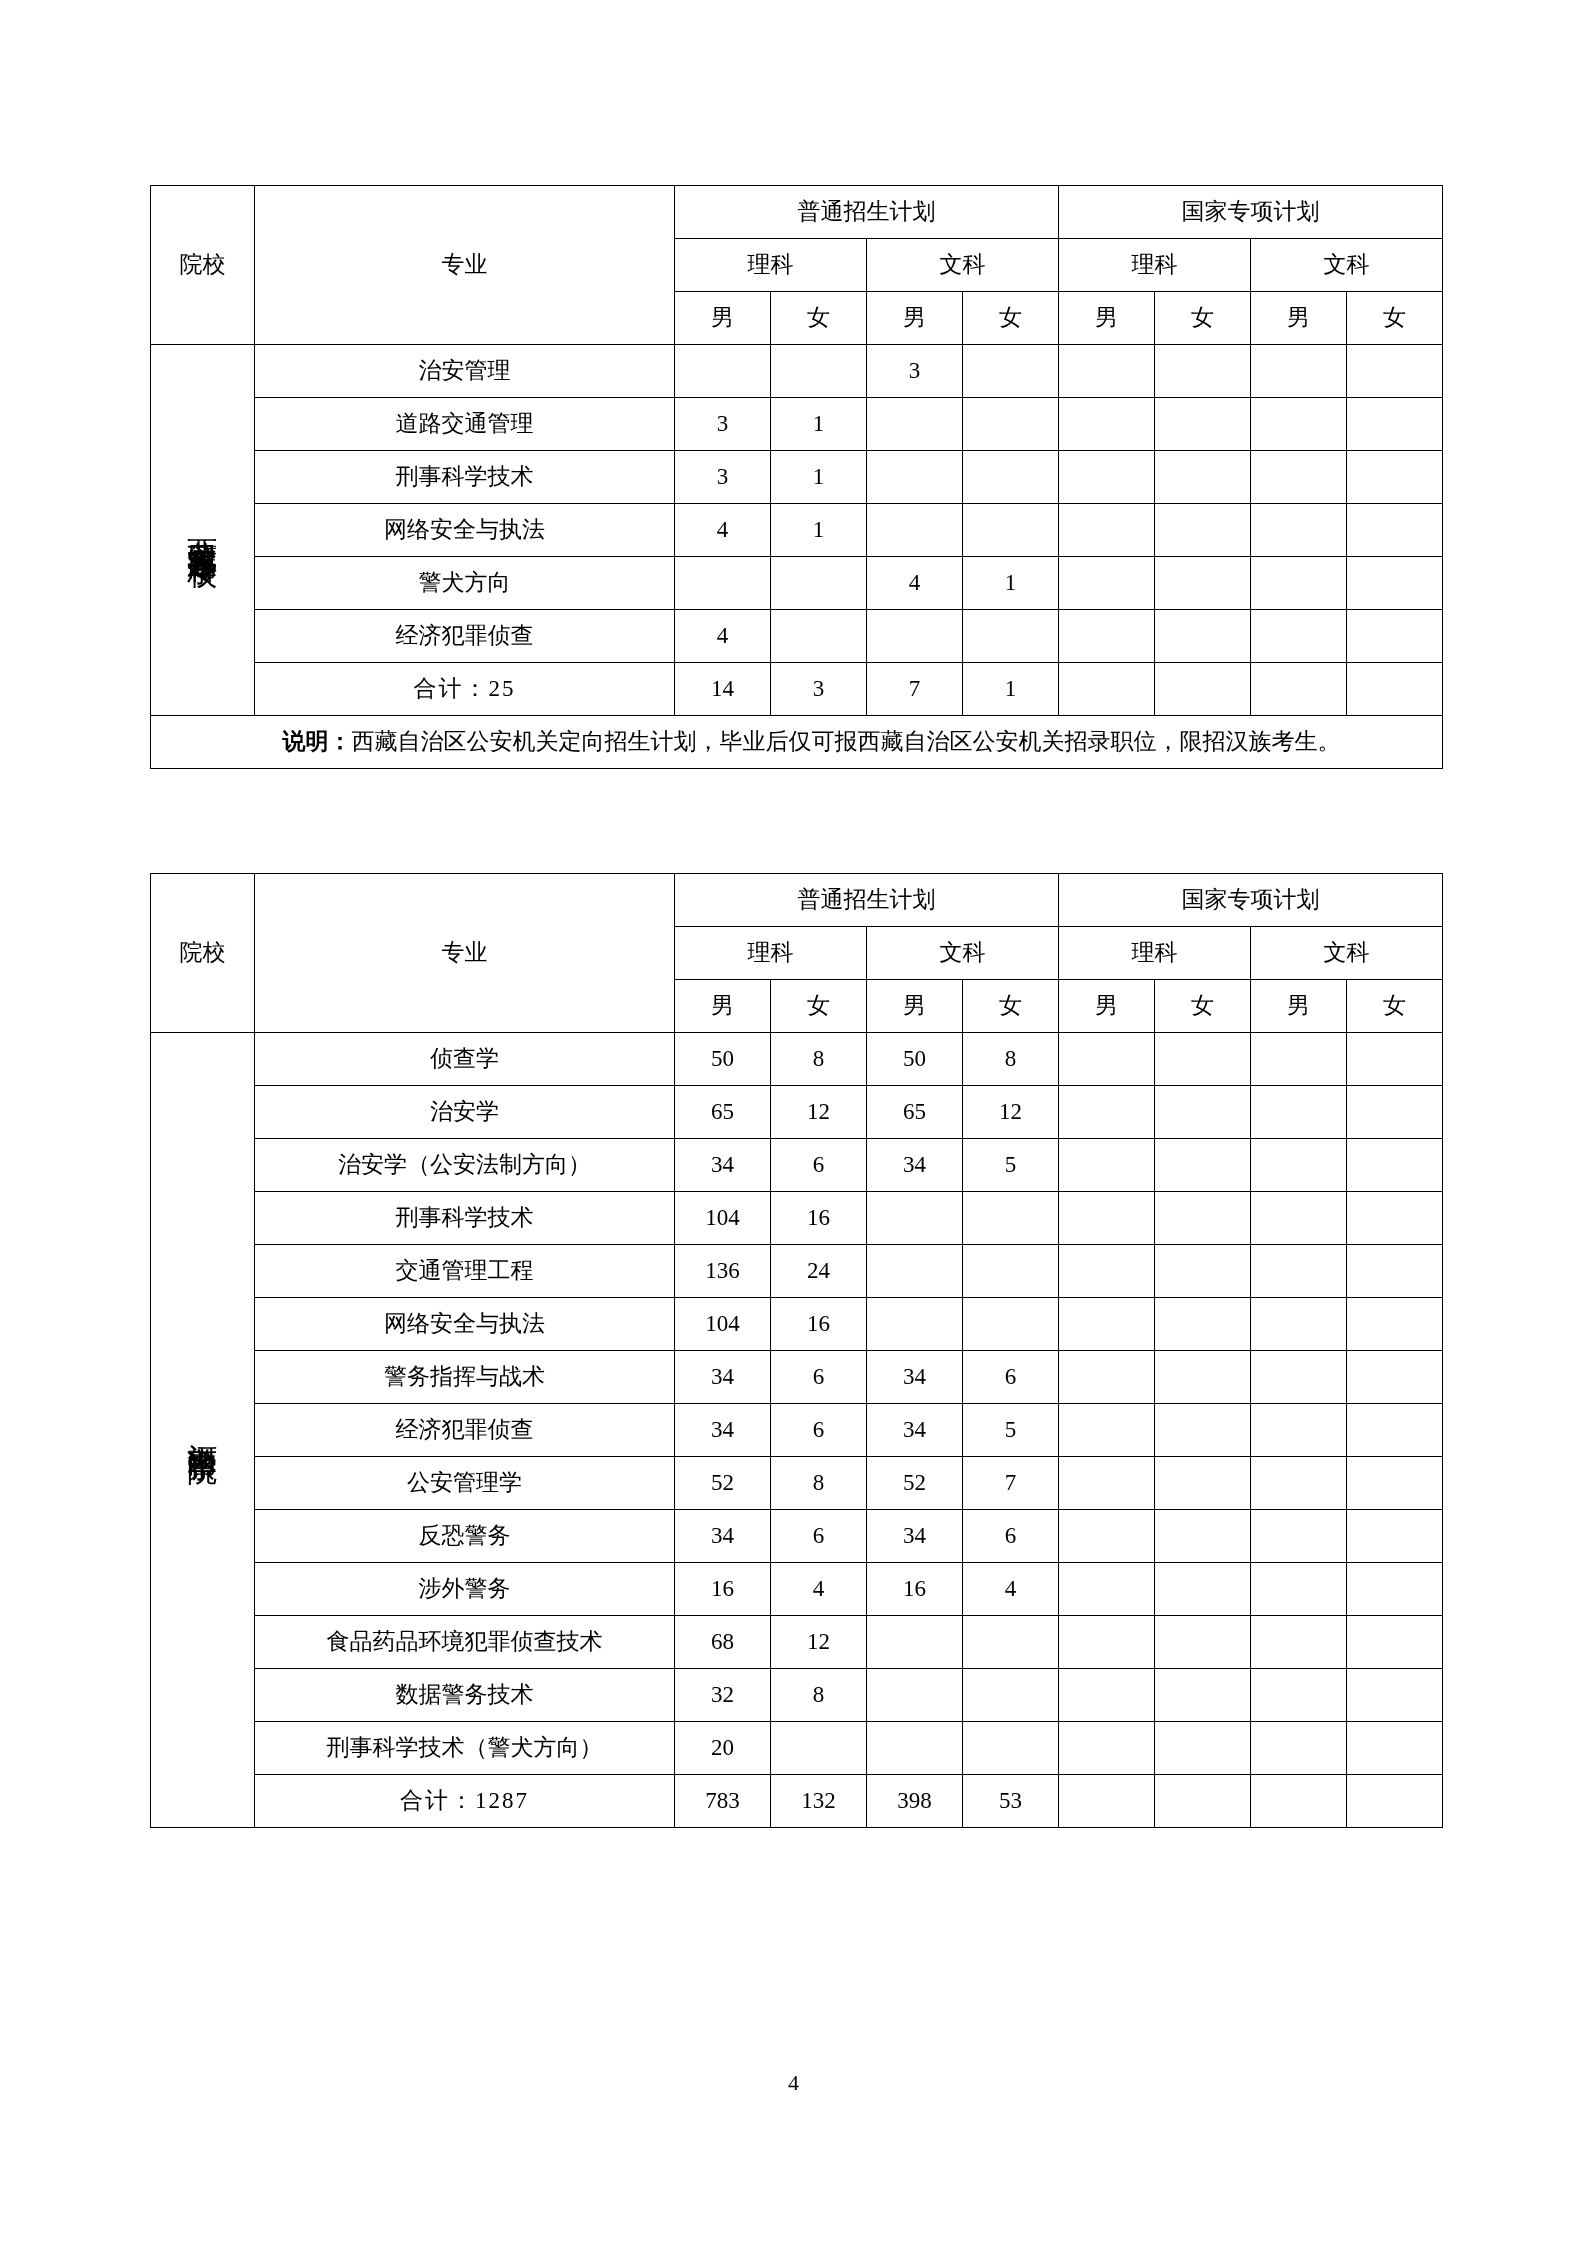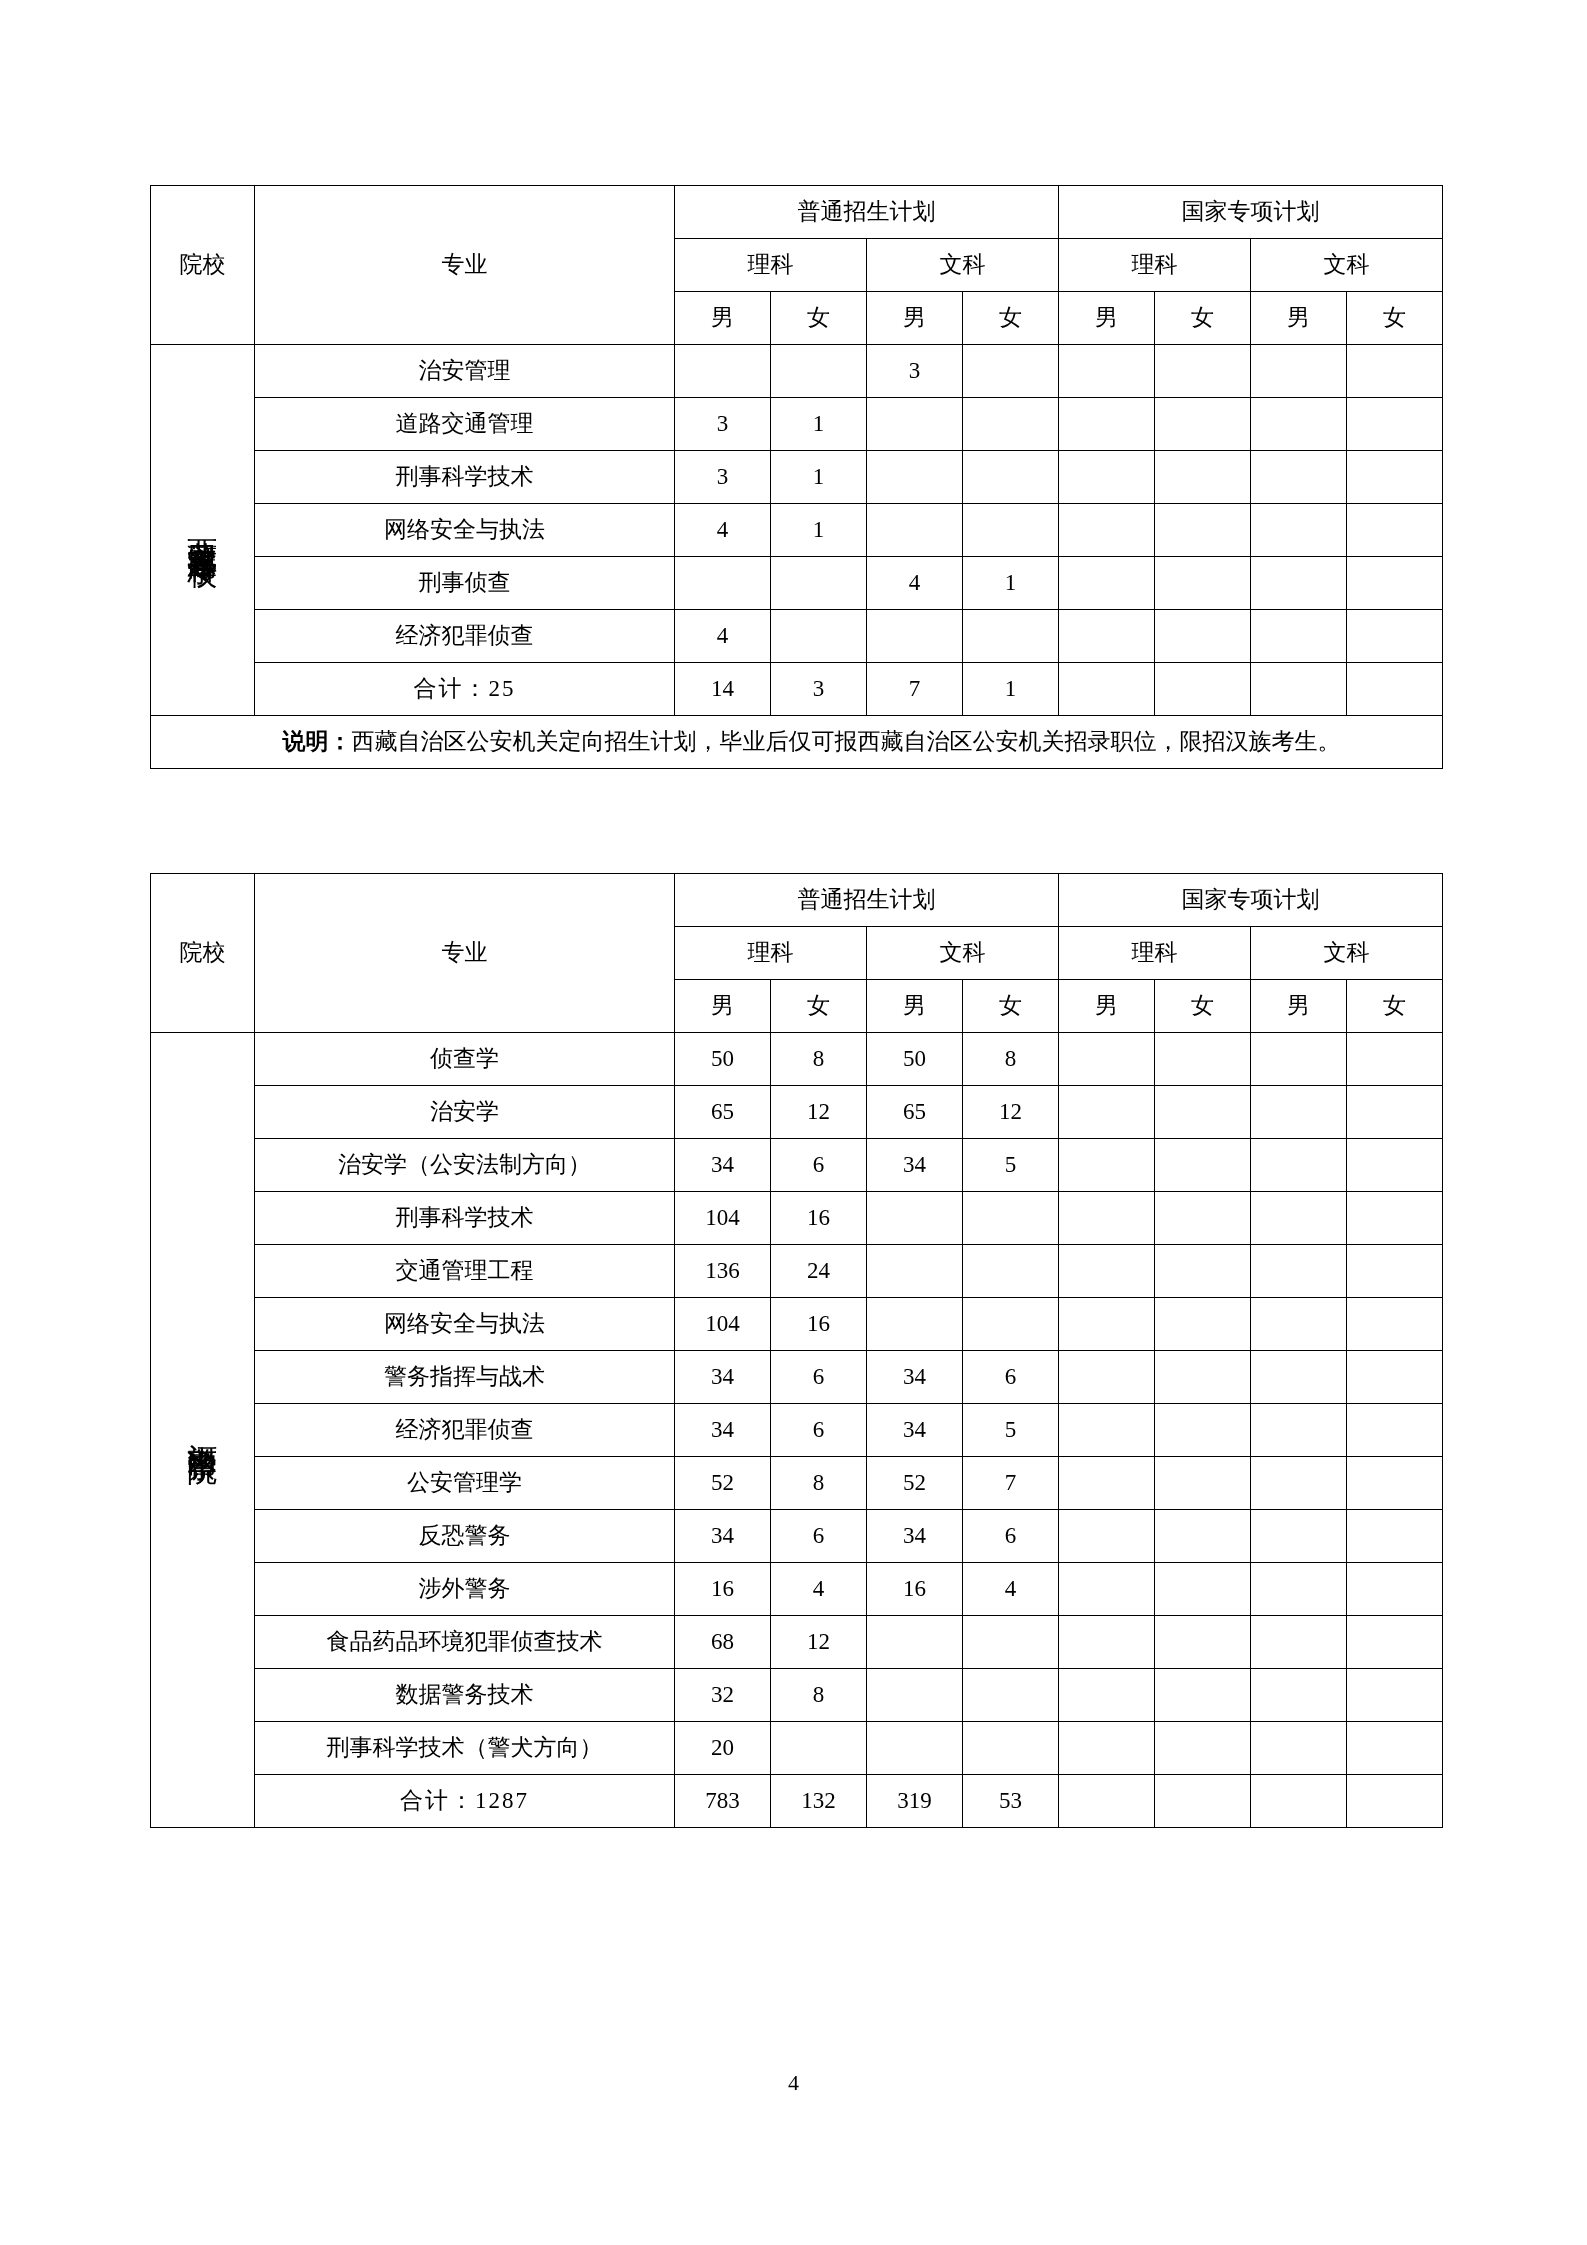--- a/index.html
+++ b/index.html
@@ -177,21 +177,21 @@
         <td>4</td>
         <td>1</td>
         <td></td>
         <td></td>
         <td></td>
         <td></td>
         <td></td>
         <td></td>
       </tr>
       <tr>
-        <td class="major">刑事侦查</td>
+        <td class="major">警犬方向</td>
         <td></td>
         <td></td>
         <td>4</td>
         <td>1</td>
         <td></td>
         <td></td>
         <td></td>
         <td></td>
       </tr>
       <tr>
@@ -418,21 +418,21 @@
         <td></td>
         <td></td>
         <td></td>
         <td></td>
         <td></td>
       </tr>
       <tr>
         <td class="total-label">合计：1287</td>
         <td class="total-num">783</td>
         <td class="total-num">132</td>
-        <td class="total-num">319</td>
+        <td class="total-num">398</td>
         <td class="total-num">53</td>
         <td class="total-num"></td>
         <td class="total-num"></td>
         <td class="total-num"></td>
         <td class="total-num"></td>
       </tr>
     </tbody>
   </table>
 
   <div class="page-number">4</div>

